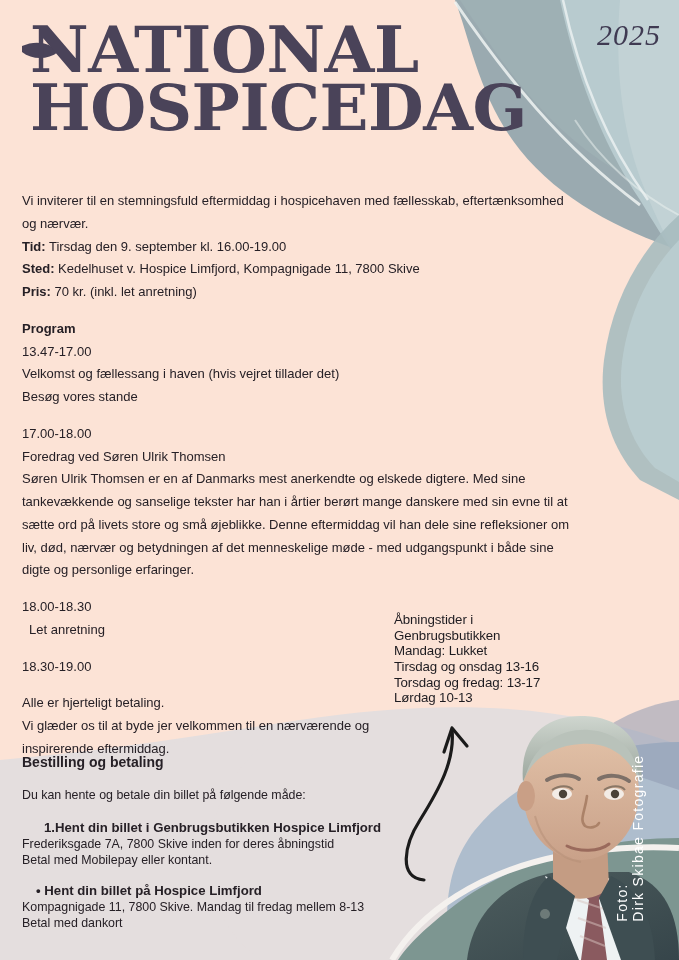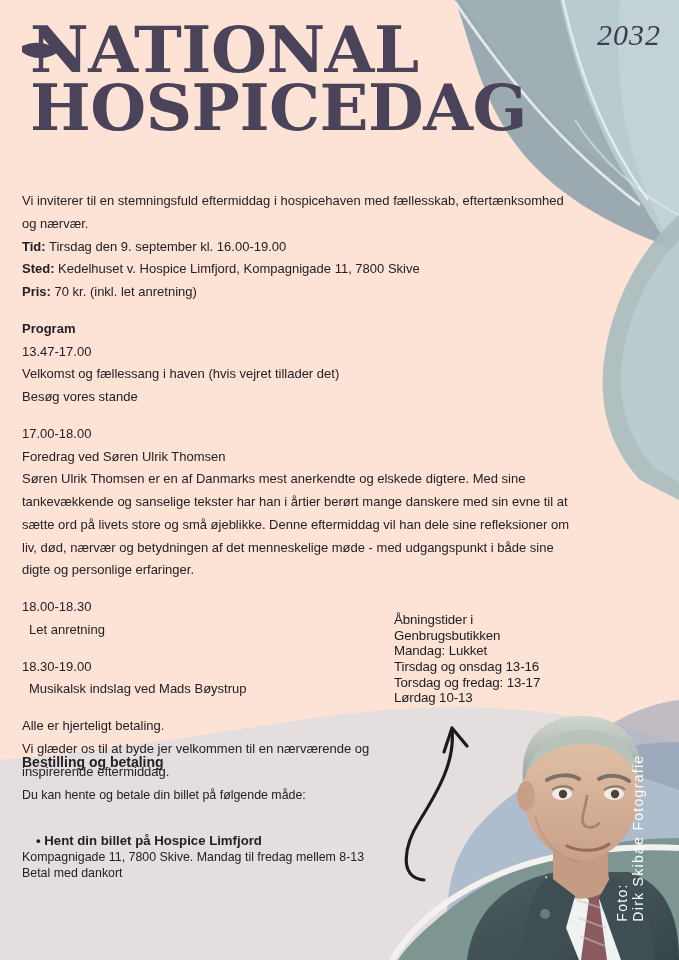--- a/index.html
+++ b/index.html
@@ -192,21 +192,21 @@
         <path d="M 86 116 C 92 140 108 158 132 162" stroke="#b48e76" stroke-width="2" fill="none" opacity="0.5"></path>
 
         <path d="M 100 176 L 126 196 L 108 260 L 74 260 C 74 216 84 190 100 176 Z" fill="#3e4e52"></path>
         <path d="M 162 176 L 150 198 L 172 260 L 206 260 C 204 214 188 188 162 176 Z" fill="#3e4e52"></path>
 
         <circle cx="96" cy="214" r="5" fill="#6d7a78"></circle>
       </g>
     </svg>
   </div>
 
-  <div class="year">2032</div>
+  <div class="year">2025</div>
 
   <div class="title-wrap">
     <div class="title-line">NATIONAL</div>
     <div class="title-line">HOSPICEDAG</div>
   </div>
 
   <div class="content">
 
     <p class="w-narrow blk">Vi inviterer til en stemningsfuld eftermiddag i hospicehaven med fællesskab, eftertænksomhed og nærvær.</p>
 
@@ -229,21 +229,20 @@
       <p class="w-narrow">Søren Ulrik Thomsen er en af Danmarks mest anerkendte og elskede digtere. Med sine tankevækkende og sanselige tekster har han i årtier berørt mange danskere med sin evne til at sætte ord på livets store og små øjeblikke. Denne eftermiddag vil han dele sine refleksioner om liv, død, nærvær og betydningen af det menneskelige møde - med udgangspunkt i både sine digte og personlige erfaringer.</p>
     </div>
 
     <div class="blk">
       <p>18.00-18.30</p>
       <p class="indent">Let anretning</p>
     </div>
 
     <div class="blk">
       <p>18.30-19.00</p>
-      <p class="indent">Musikalsk indslag ved Mads Bøystrup</p>
     </div>
 
     <p class="blk">Alle er hjerteligt betaling.</p>
 
     <p style="max-width:360px">Vi glæder os til at byde jer velkommen til en nærværende og inspirerende eftermiddag.</p>
   </div>
 
   <div class="hours">
     <div class="h-title">Åbningstider i</div>
     <div class="h-title">Genbrugsbutikken</div>
@@ -252,20 +251,25 @@
     <div>Torsdag og fredag: 13-17</div>
     <div>Lørdag 10-13</div>
   </div>
 
   <div class="bottom-text">
     <div class="bt-title">Bestilling og betaling</div>
 
 
     <div class="bt-p">Du kan hente og betale din billet på følgende måde:</div>
 
+    <div>
+      <div class="bt-item">1.Hent din billet i Genbrugsbutikken Hospice Limfjord</div>
+      <div class="bt-tight">Frederiksgade 7A, 7800 Skive inden for deres åbningstid</div>
+      <div class="bt-tight">Betal med Mobilepay eller kontant.</div>
+    </div>
 
     <div class="gap"></div>
 
     <div>
       <div class="bt-item dot">• Hent din billet på Hospice Limfjord</div>
       <div class="bt-tight">Kompagnigade 11, 7800 Skive. Mandag til fredag mellem 8-13</div>
       <div class="bt-tight">Betal med dankort</div>
     </div>
   </div>
 

